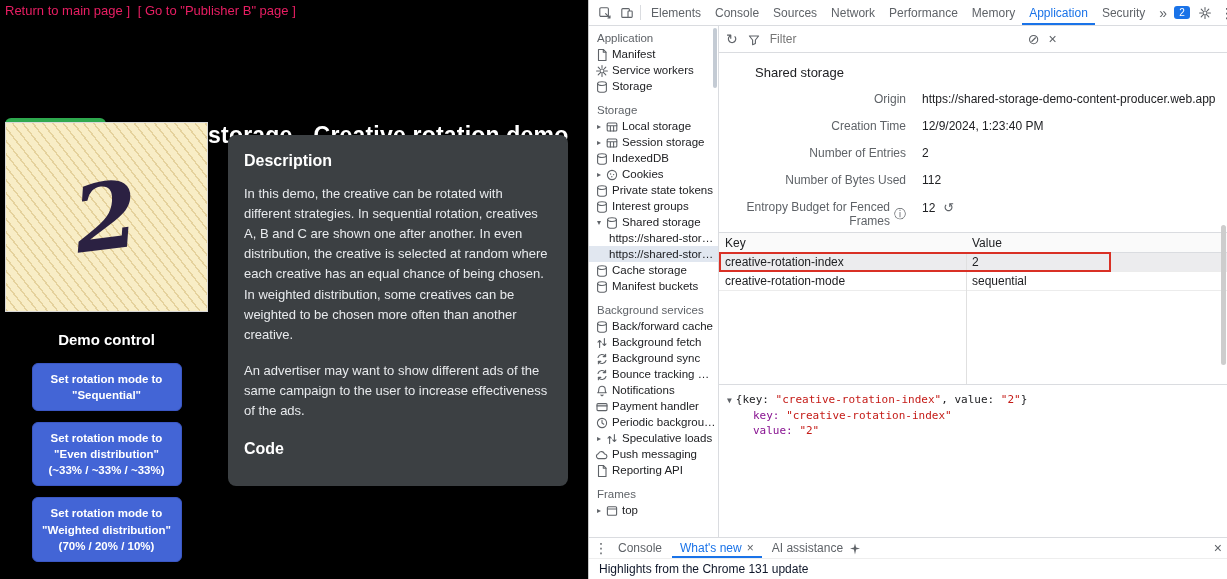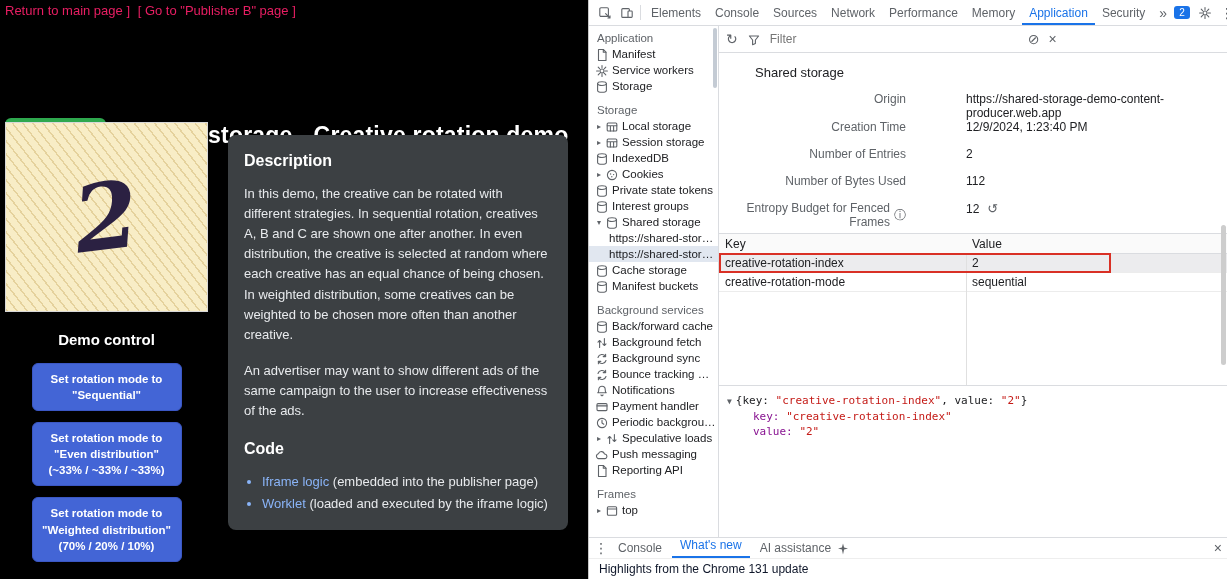--- a/index.html
+++ b/index.html
@@ -69,21 +69,21 @@
   .dt-toolbar { height:27px; flex:none; border-bottom:1px solid #dadce0; display:flex; align-items:center;
     padding:0 7px; gap:9px; color:#5f6368; }
   .tbicon { cursor:pointer; font-size:14px; line-height:1; }
   .filter-box { display:flex; align-items:center; gap:8px; width:272px; }
   .filter-input { border:none; outline:none; font-size:12px; color:#5f6368; flex:1;
     font-family:"Liberation Sans", sans-serif; background:transparent; }
 
   .dt-content { flex:1; display:flex; flex-direction:column; min-height:0; position:relative; }
   .rpt-title { padding:12px 0 2px 36px; font-size:13px; color:#202124; }
   .report { margin-top:10px; }
-  .frow { display:flex; align-items:flex-start; min-height:27px;gap:44px; }
+  .frow { display:flex; align-items:flex-start; min-height:27px; }
   .flabel { width:187px; flex:none; text-align:right; color:#5f6368; display:inline-block; }
   .flabel.withicon { display:flex; justify-content:flex-end; gap:4px; align-items:center; }
   .fvalue { margin-left:16px; color:#202124; display:flex; align-items:center; gap:8px; }
   .info { color:#5f6368; cursor:pointer; }
   .reset { color:#5f6368; cursor:pointer; font-size:13px; }
 
   .kv { margin-top:4px; flex:none; }
   .kv-header { display:flex; height:21px; align-items:center; border-top:1px solid #dadce0;
     border-bottom:1px solid #dadce0; background:#fafafa; color:#202124; }
   .ck { width:247px; flex:none; padding-left:6px; }
@@ -100,21 +100,21 @@
   .ptri { font-size:8px; color:#5f6368; margin-right:4px; cursor:pointer; }
   .pchild { margin-left:26px; }
   .str { color:var(--string_red,#c41a16); }
   .pname { color:var(--property_purple,#881391); }
   .vscroll { position:absolute; right:1px; top:172px; width:5px; height:200px; }
   .vscroll .thumb { width:5px; height:140px; background:#cdcdcd; border-radius:3px; }
 
   .drawer { height:21px; flex:none; border-top:1px solid #dadce0; display:flex; align-items:center;
     font-size:12px; color:#5f6368; padding:0 5px; gap:2px; background:#fff; }
   .dtab { padding:0 8px; height:100%; display:flex; align-items:center; gap:5px; cursor:pointer; white-space:nowrap; }
-  .dtab.active { color:var(--devtools_accent,#1a73e8); box-shadow:inset 0 -2px 0 var(--devtools_accent,#1a73e8);flex-direction:column; }
+  .dtab.active { color:var(--devtools_accent,#1a73e8); box-shadow:inset 0 -2px 0 var(--devtools_accent,#1a73e8); }
   .dclose { color:#5f6368; font-size:12px; cursor:pointer; }
   .drawer-content { height:21px; flex:none; display:flex; align-items:center; padding:0 10px;
     font-size:12px; color:#0f172a; background:#fff; border-top:1px solid #eee; }
 </style>
 </head>
 <body>
 
 <svg width="0" height="0" style="position:absolute">
   <defs>
     <g id="i-doc">
@@ -200,24 +200,20 @@
       <h3>Demo control</h3>
       <button class="btn">Set rotation mode to "Sequential"</button>
       <button class="btn">Set rotation mode to "Even distribution" (~33% / ~33% / ~33%)</button>
       <button class="btn">Set rotation mode to "Weighted distribution" (70% / 20% / 10%)</button>
     </div>
     <div class="desc">
       <h2>Description</h2>
       <p>In this demo, the creative can be rotated with different strategies. In sequential rotation, creatives A, B and C are shown one after another. In even distribution, the creative is selected at random where each creative has an equal chance of being chosen. In weighted distribution, some creatives can be weighted to be chosen more often than another creative.</p>
       <p>An advertiser may want to show different ads of the same campaign to the user to increase effectiveness of the ads.</p>
       <h2>Code</h2>
-      <ul class="code-list">
-        <li><a>Iframe logic</a><span class="rest"> (embedded into the publisher page)</span></li>
-        <li><a>Worklet</a><span class="rest"> (loaded and executed by the iframe logic)</span></li>
-      </ul>
     </div>
   </section>
 
   <section class="devtools">
 
     <div class="dt-tabbar">
       <span class="ticon">
           <svg class="sv">
             <use href="#i-inspect"></use>
           </svg>

